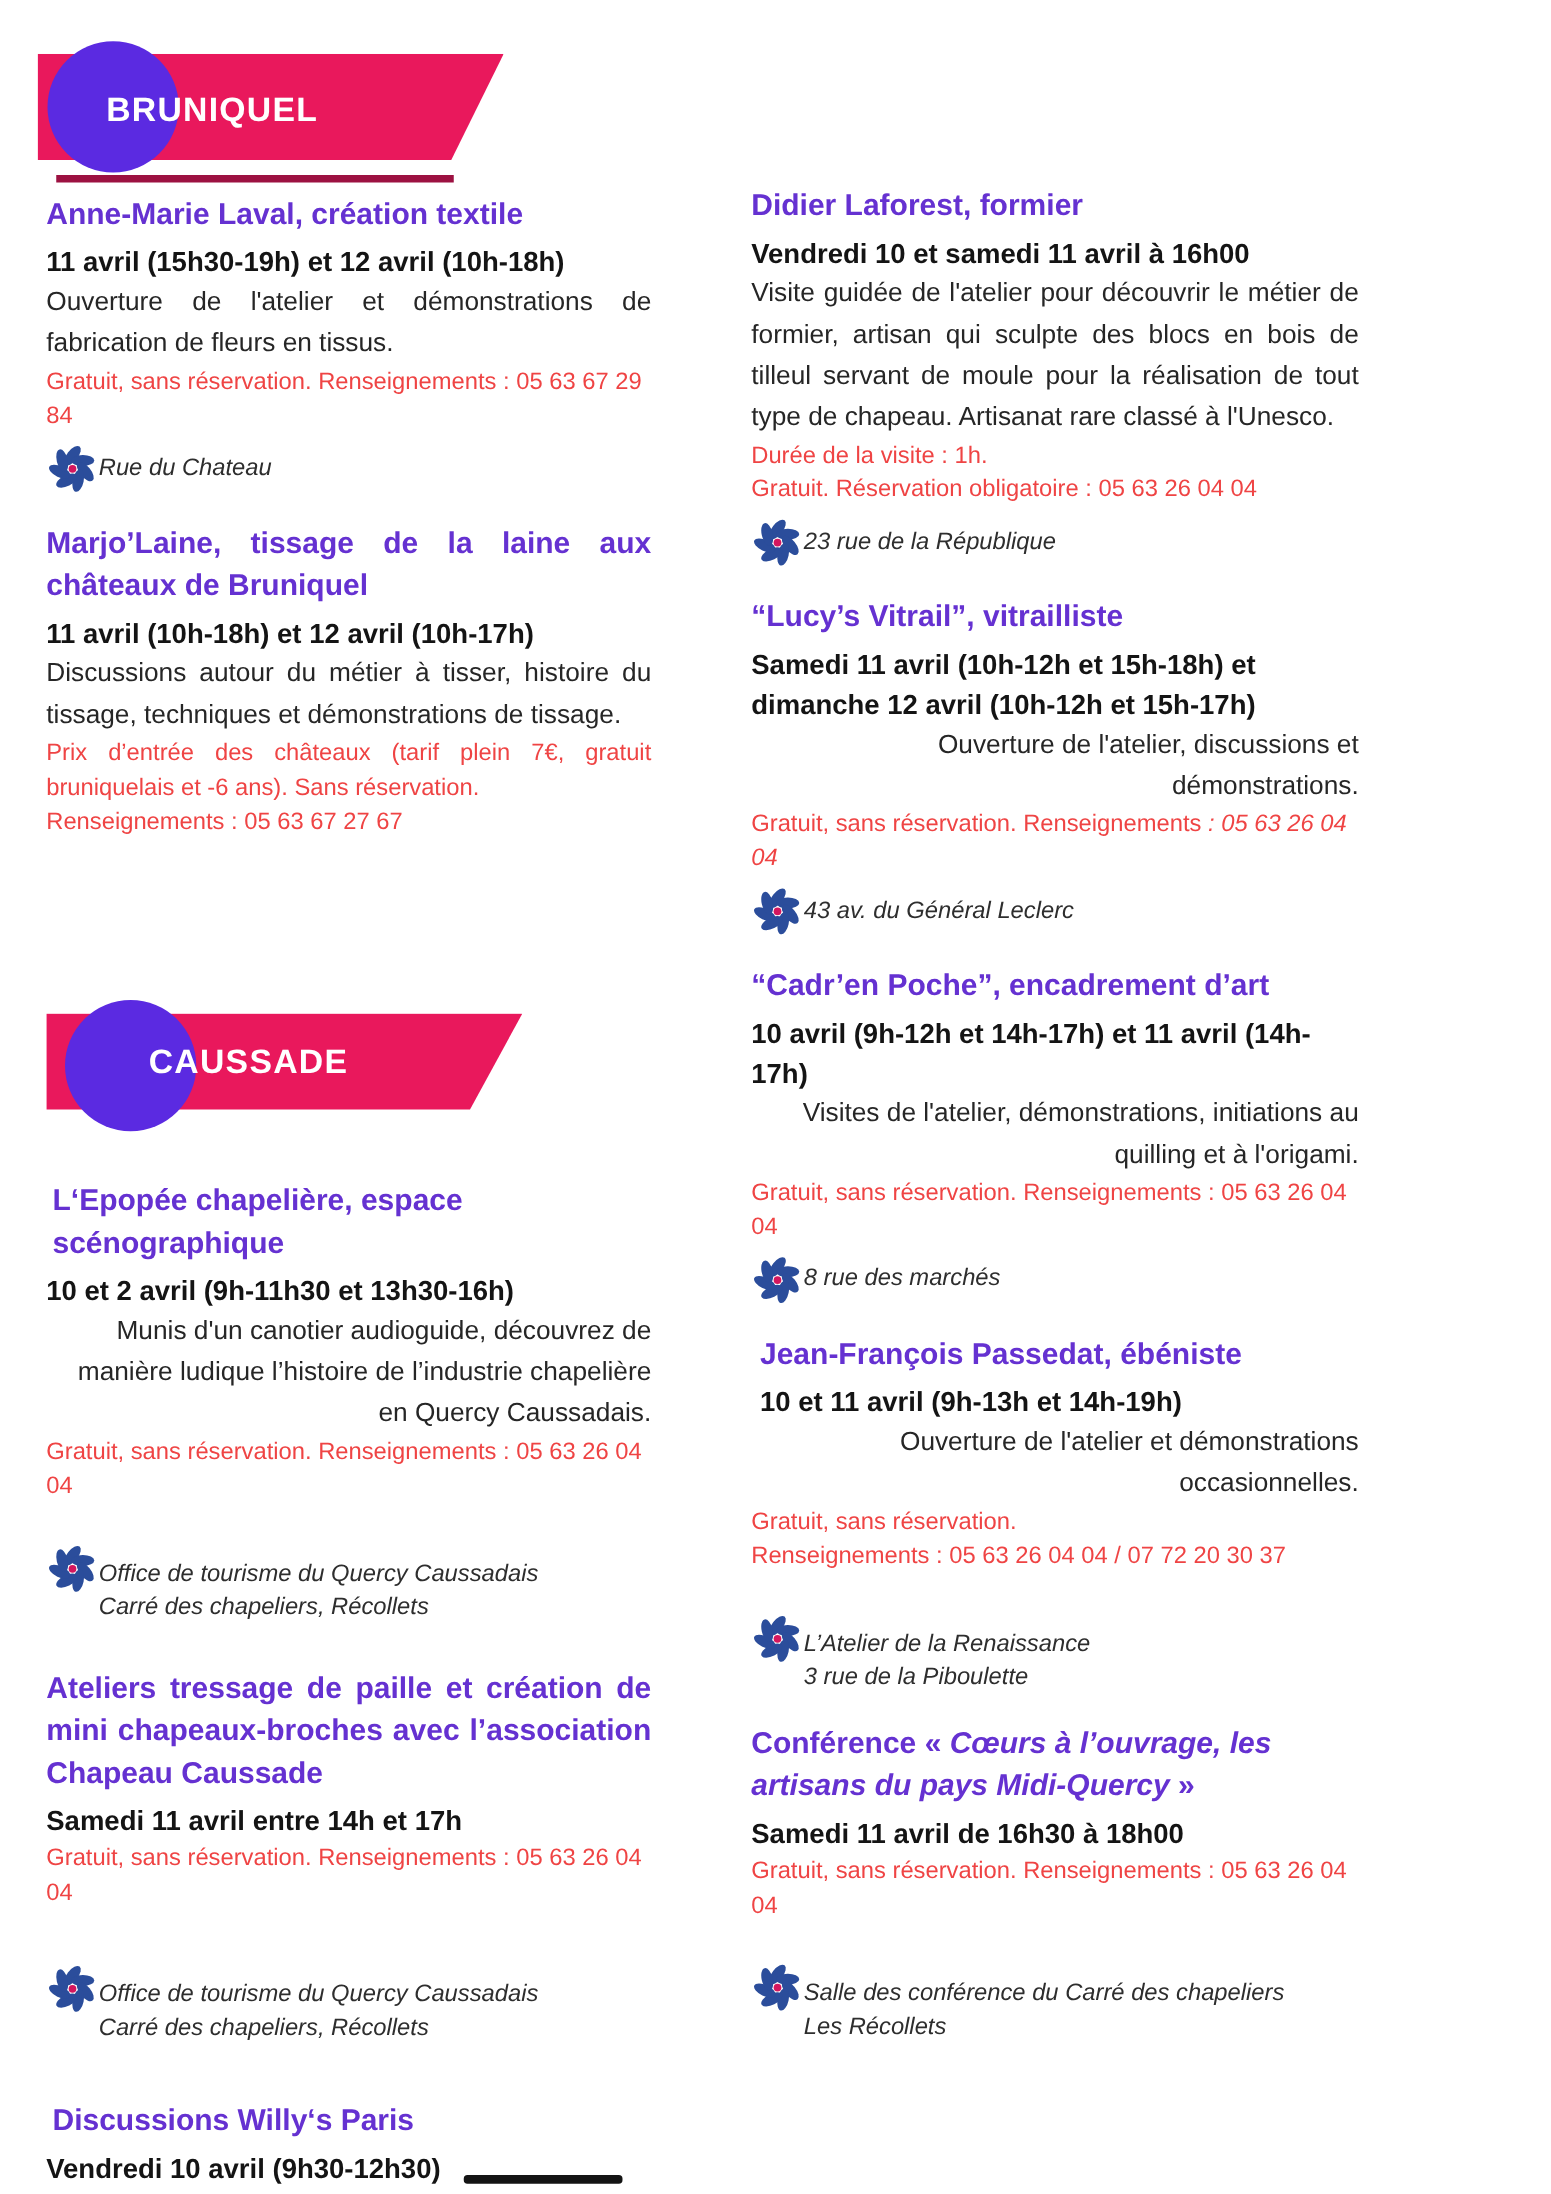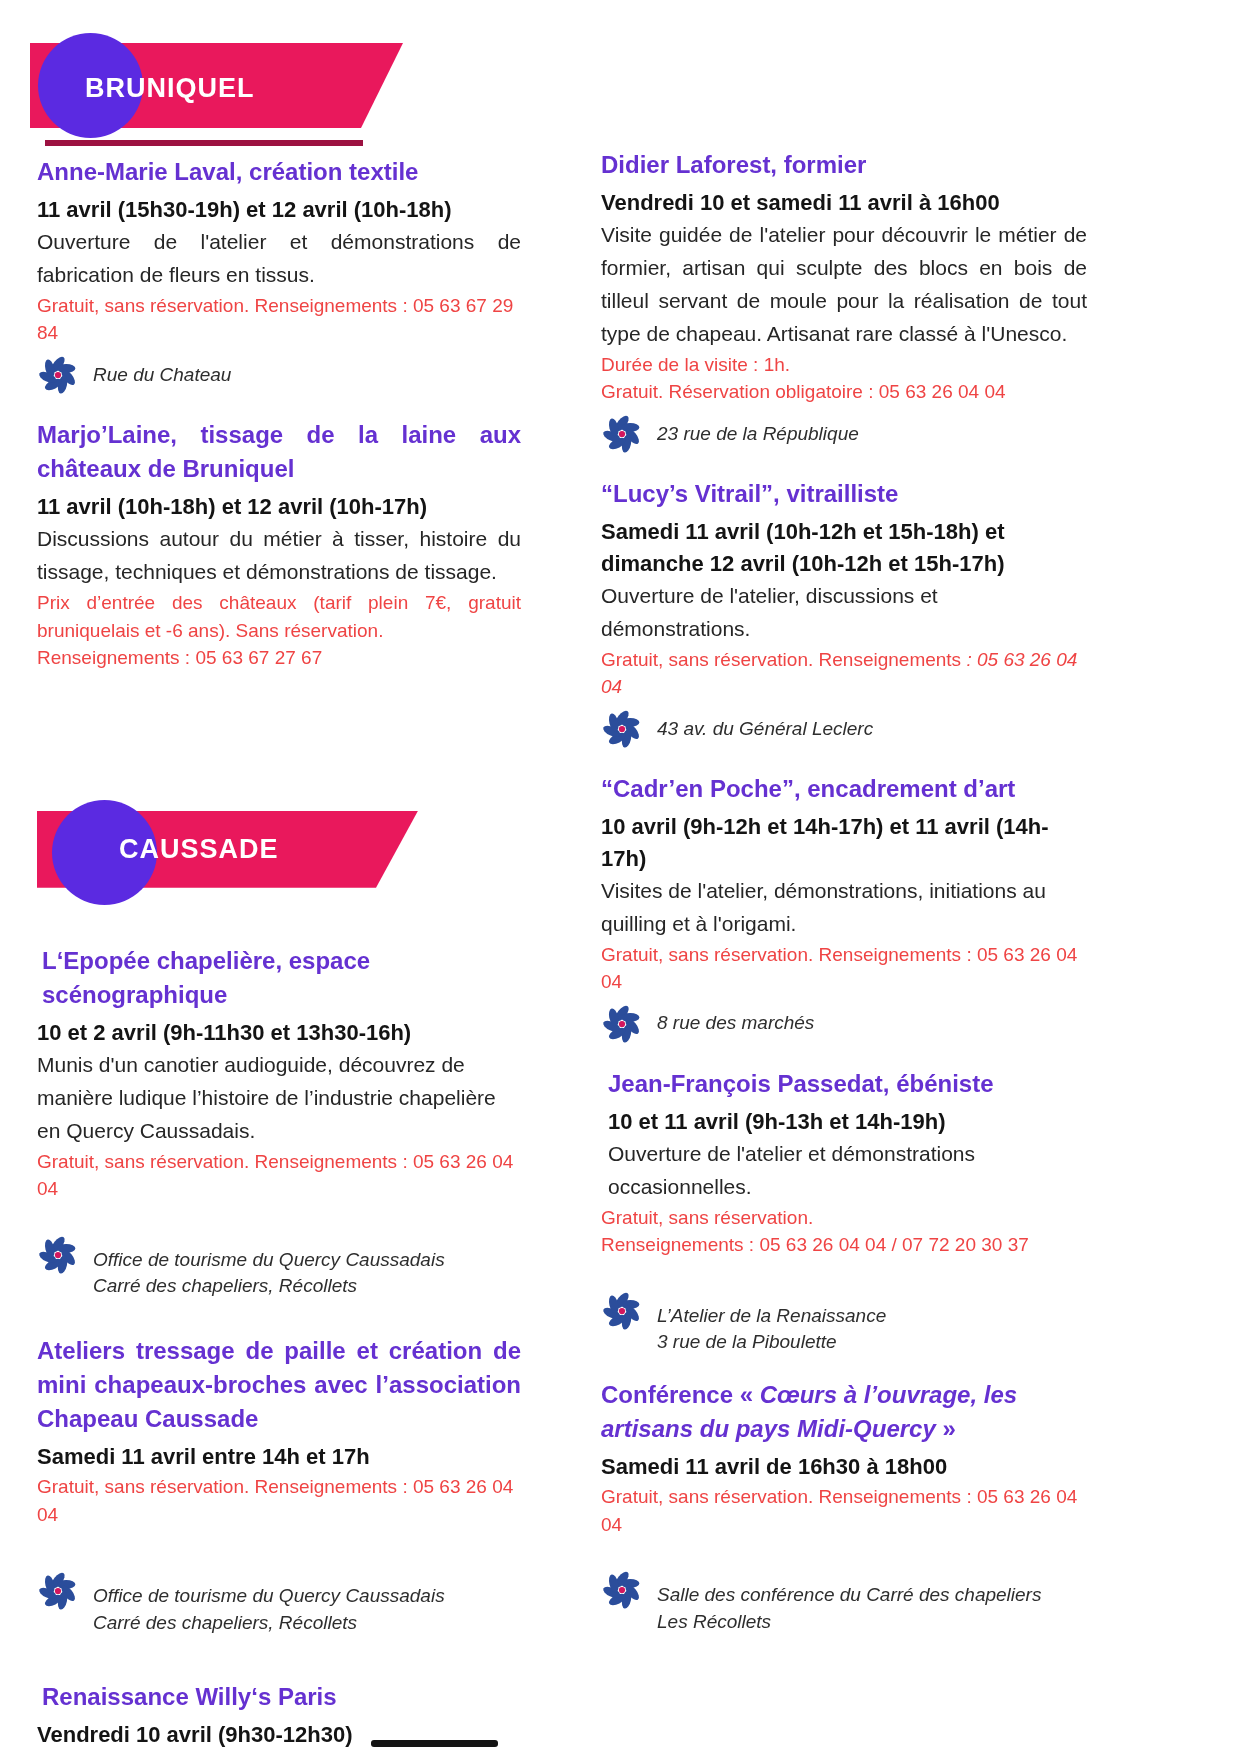--- a/index.html
+++ b/index.html
@@ -30,25 +30,25 @@
     font-size:27px; letter-spacing:1px;
   }
   #banner-bruniquel .banner-label { left:48px; top:40px; }
   #banner-caussade  .banner-label { left:82px; top:34px; }
   .banner-underline { position:absolute; left:8px; top:107px; width:318px; height:6px; background:#9c1141; }
 
   
   .entry { margin-bottom:22px; }
   .title { margin:0 0 5px; font-size:24px; line-height:1.42; font-weight:700; color:#6531d1; }
   .date  { margin:0; font-size:22px; line-height:1.45; font-weight:700; color:#141414; }
-  .body  { margin:0; font-size:21px; line-height:1.57; color:#262626; }
+  .body  { margin:0; font-size:21px; line-height:1.57; color:#262626;text-align:right; }
   .note  { margin:0; font-size:19px; line-height:1.45; color:#ef4444; }
   .just  { text-align:justify; }
   .ital  { font-style:italic; }
-  .addr-row { display:flex; align-items:center; gap:14px; margin-top:7px; }
+  .addr-row { display:flex; align-items:center; margin-top:7px; }
   .addr-col { display:flex; flex-direction:column;margin-top:37px; }
   .addr { font-style:italic; font-size:19px; line-height:1.4; color:#2e2e2e; }
   .spin-svg { width:42px; height:42px; flex:0 0 auto; }
   #entry-chapellerie { margin-top:44px; }
   #entry-chapellerie .title, #entry-epopee .title { padding-left:5px; }
   #entry-passedat .title, #entry-passedat .date, #entry-passedat .body { padding-left:7px; }
 
   .footer-mark { position:absolute; left:371px; top:1740px; width:127px; height:7px; background:#141414; border-radius:3px; }
   .defs-hidden { position:absolute; width:0; height:0; overflow:hidden; }
 </style>
@@ -135,21 +135,21 @@
             <use href="#pinwheel"></use>
           </svg>
         <span class="addr-col">
           <span class="addr">Office de tourisme du Quercy Caussadais</span>
           <span class="addr">Carré des chapeliers, Récollets</span>
         </span>
       </div>
     </section>
 
     <section class="entry" id="entry-chapellerie">
-      <h3 class="title">Renaissance Willy‘s Paris</h3>
+      <h3 class="title">Discussions Willy‘s Paris</h3>
       <p class="date">Vendredi 10 avril (9h30-12h30)</p>
       <p class="body">Découvre les chapeaux uniques et le matériel ancien d’un lieu labellisé Entreprise du patrimoine vivant.</p>
 
     </section>
 
   </div>
 
   <div class="col col-right">
 
     <section class="entry">

